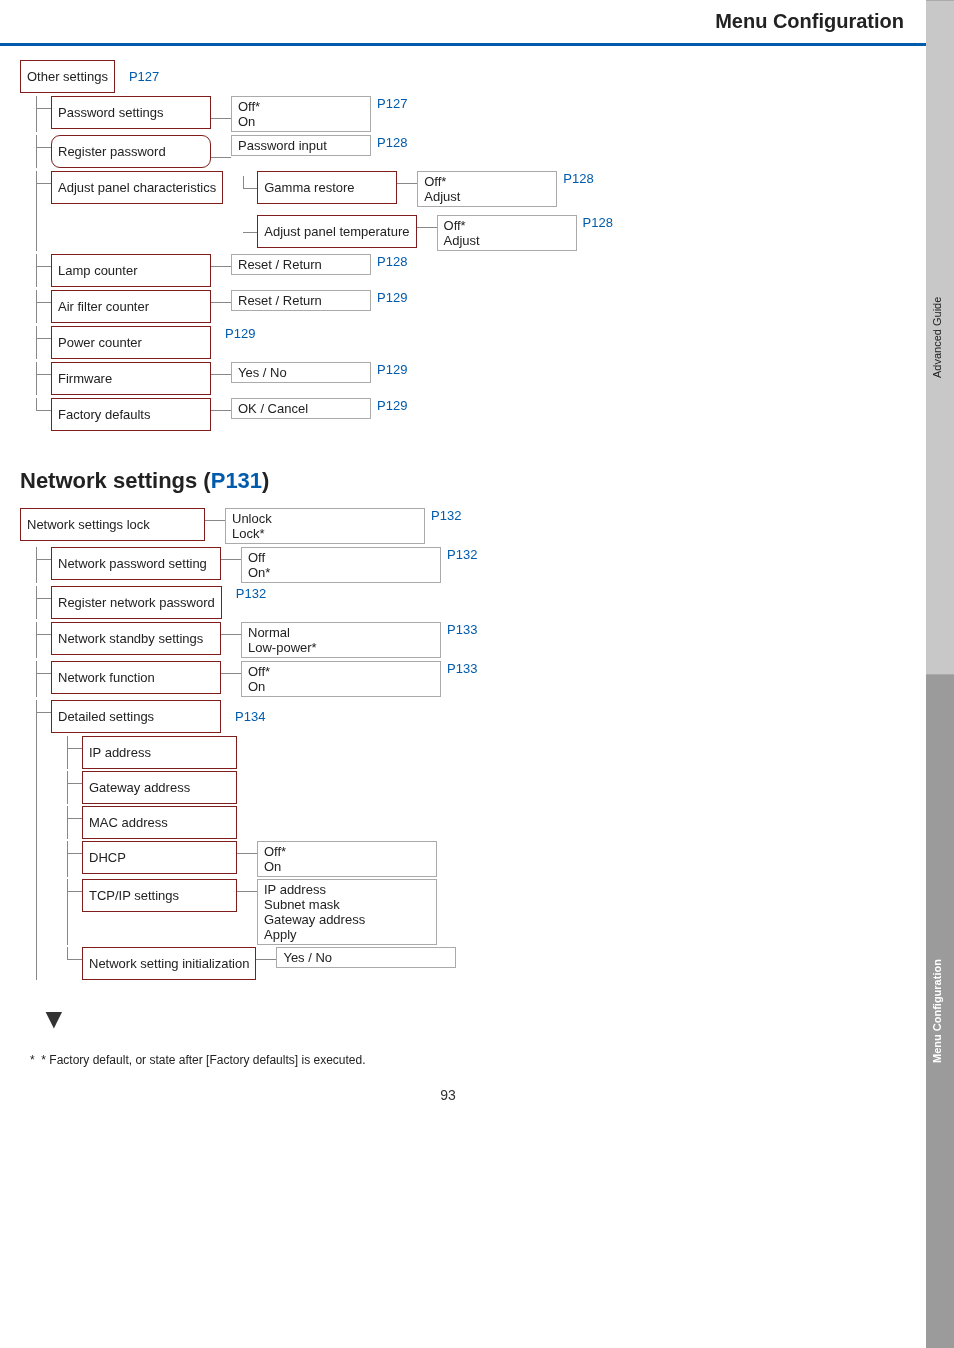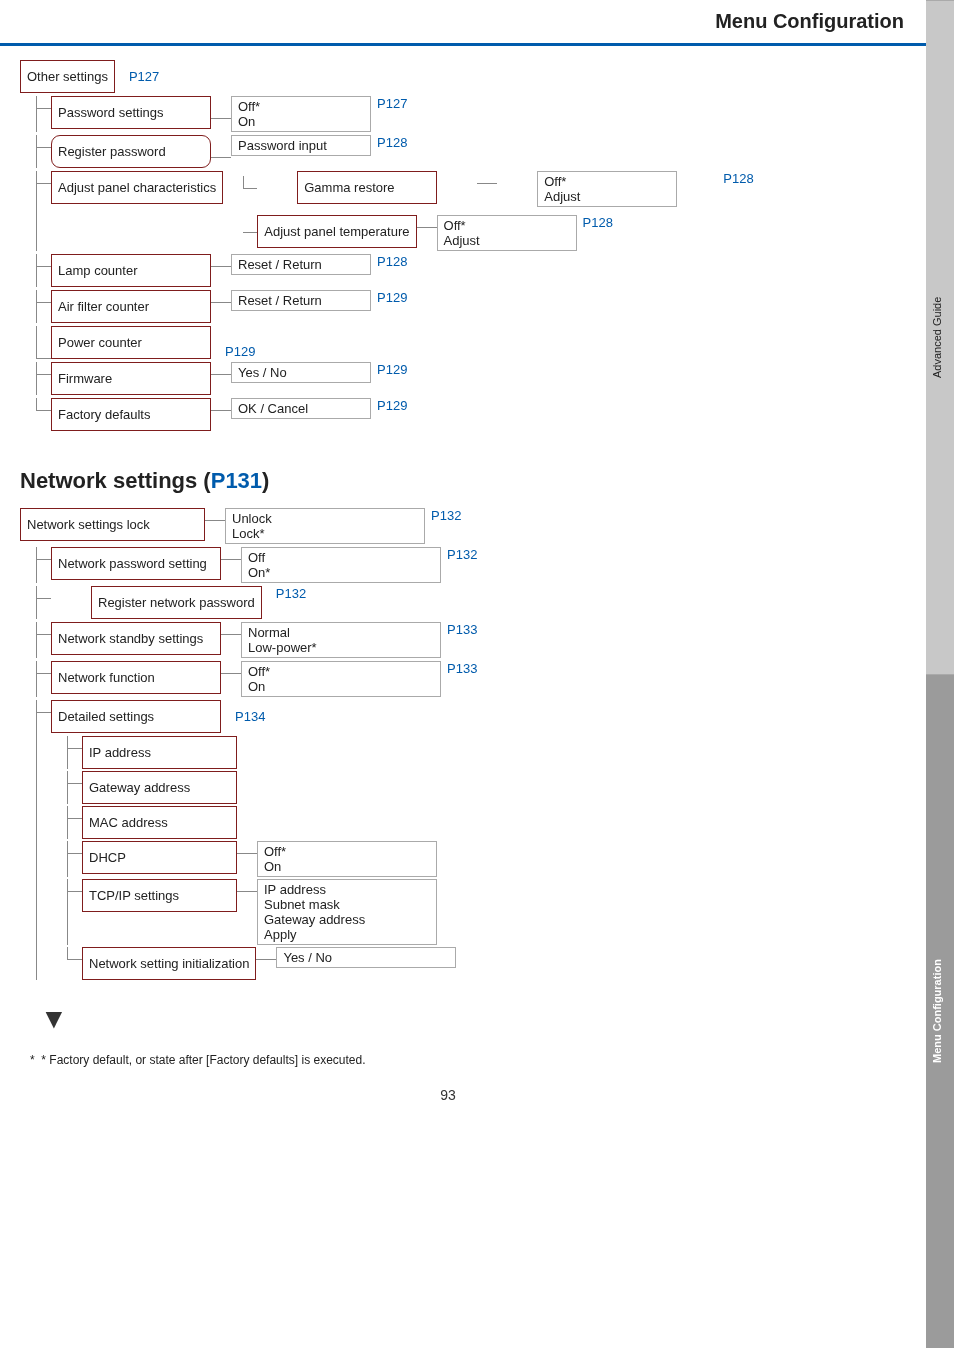--- a/index.html
+++ b/index.html
@@ -162,21 +162,21 @@
       </div>
       <span class="rref">P128</span>
     </div>
 
     <div style="display:flex; align-items:flex-start; margin-bottom:3px; padding-left:16px;">
       <div style="width:1px; background:#888; align-self:stretch; margin-right:0;"></div>
       <div style="width:14px; height:13px; border-bottom:1px solid #888; flex-shrink:0;"></div>
       <span class="lbox" style="min-width:160px;">Adjust panel characteristics</span>
       <div style="margin-left:20px; display:flex; flex-direction:column; gap:4px;">
 
-        <div style="display:flex; align-items:flex-start;gap:40px;">
+        <div style="display:flex; align-items:flex-start;">
           <div style="width:14px; height:13px; border-bottom:1px solid #888; border-left:1px solid #888; flex-shrink:0; margin-top:5px;"></div>
           <span class="lbox" style="min-width:140px;">Gamma restore</span>
           <div style="width:20px; height:1px; background:#888; flex-shrink:0; align-self:flex-start; margin-top:12px;"></div>
           <div class="obox" style="margin-left:0;">
             <div>Off*</div>
             <div>Adjust</div>
           </div>
           <span class="rref">P128</span>
         </div>
 
@@ -208,21 +208,21 @@
       <div style="width:1px; background:#888; align-self:stretch; margin-right:0;"></div>
       <div style="width:14px; height:13px; border-bottom:1px solid #888; flex-shrink:0;"></div>
       <span class="lbox" style="min-width:160px;">Air filter counter</span>
       <div style="width:20px; height:1px; background:#888; flex-shrink:0; align-self:flex-start; margin-top:12px;"></div>
       <div class="obox">
         <div>Reset / Return</div>
       </div>
       <span class="rref">P129</span>
     </div>
 
-    <div style="display:flex; align-items:flex-end; margin-bottom:3px; padding-left:16px;">
+    <div style="display:flex; align-items:flex-start; margin-bottom:3px; padding-left:16px;">
       <div style="width:1px; background:#888; align-self:stretch; margin-right:0;"></div>
       <div style="width:14px; height:13px; border-bottom:1px solid #888; flex-shrink:0;"></div>
       <span class="lbox" style="min-width:160px;">Power counter</span>
       <span class="rref" style="margin-left:8px;">P129</span>
     </div>
 
     <div style="display:flex; align-items:flex-start; margin-bottom:3px; padding-left:16px;">
       <div style="width:1px; background:#888; align-self:stretch; margin-right:0;"></div>
       <div style="width:14px; height:13px; border-bottom:1px solid #888; flex-shrink:0;"></div>
       <span class="lbox" style="min-width:160px;">Firmware</span>
@@ -272,21 +272,21 @@
       <div class="obox" style="min-width:200px;">
         <div>Off</div>
         <div>On*</div>
       </div>
       <span class="rref">P132</span>
     </div>
 
     <div style="display:flex; align-items:flex-start; margin-bottom:3px; padding-left:16px;">
       <div style="width:1px; background:#888; align-self:stretch; margin-right:0; flex-shrink:0;"></div>
       <div style="width:14px; height:13px; border-bottom:1px solid #888; flex-shrink:0;"></div>
-      <span class="lbox" style="min-width:170px;margin-left:40px;">Register network password</span>
+      <span class="lbox" style="min-width:170px;">Register network password</span>
       <span class="rref" style="margin-left:8px;">P132</span>
     </div>
 
     <div style="display:flex; align-items:flex-start; margin-bottom:3px; padding-left:16px;">
       <div style="width:1px; background:#888; align-self:stretch; margin-right:0; flex-shrink:0;"></div>
       <div style="width:14px; height:13px; border-bottom:1px solid #888; flex-shrink:0;"></div>
       <span class="lbox" style="min-width:170px;">Network standby settings</span>
       <div style="width:20px; height:1px; background:#888; flex-shrink:0; align-self:flex-start; margin-top:12px;"></div>
       <div class="obox" style="min-width:200px;">
         <div>Normal</div>

